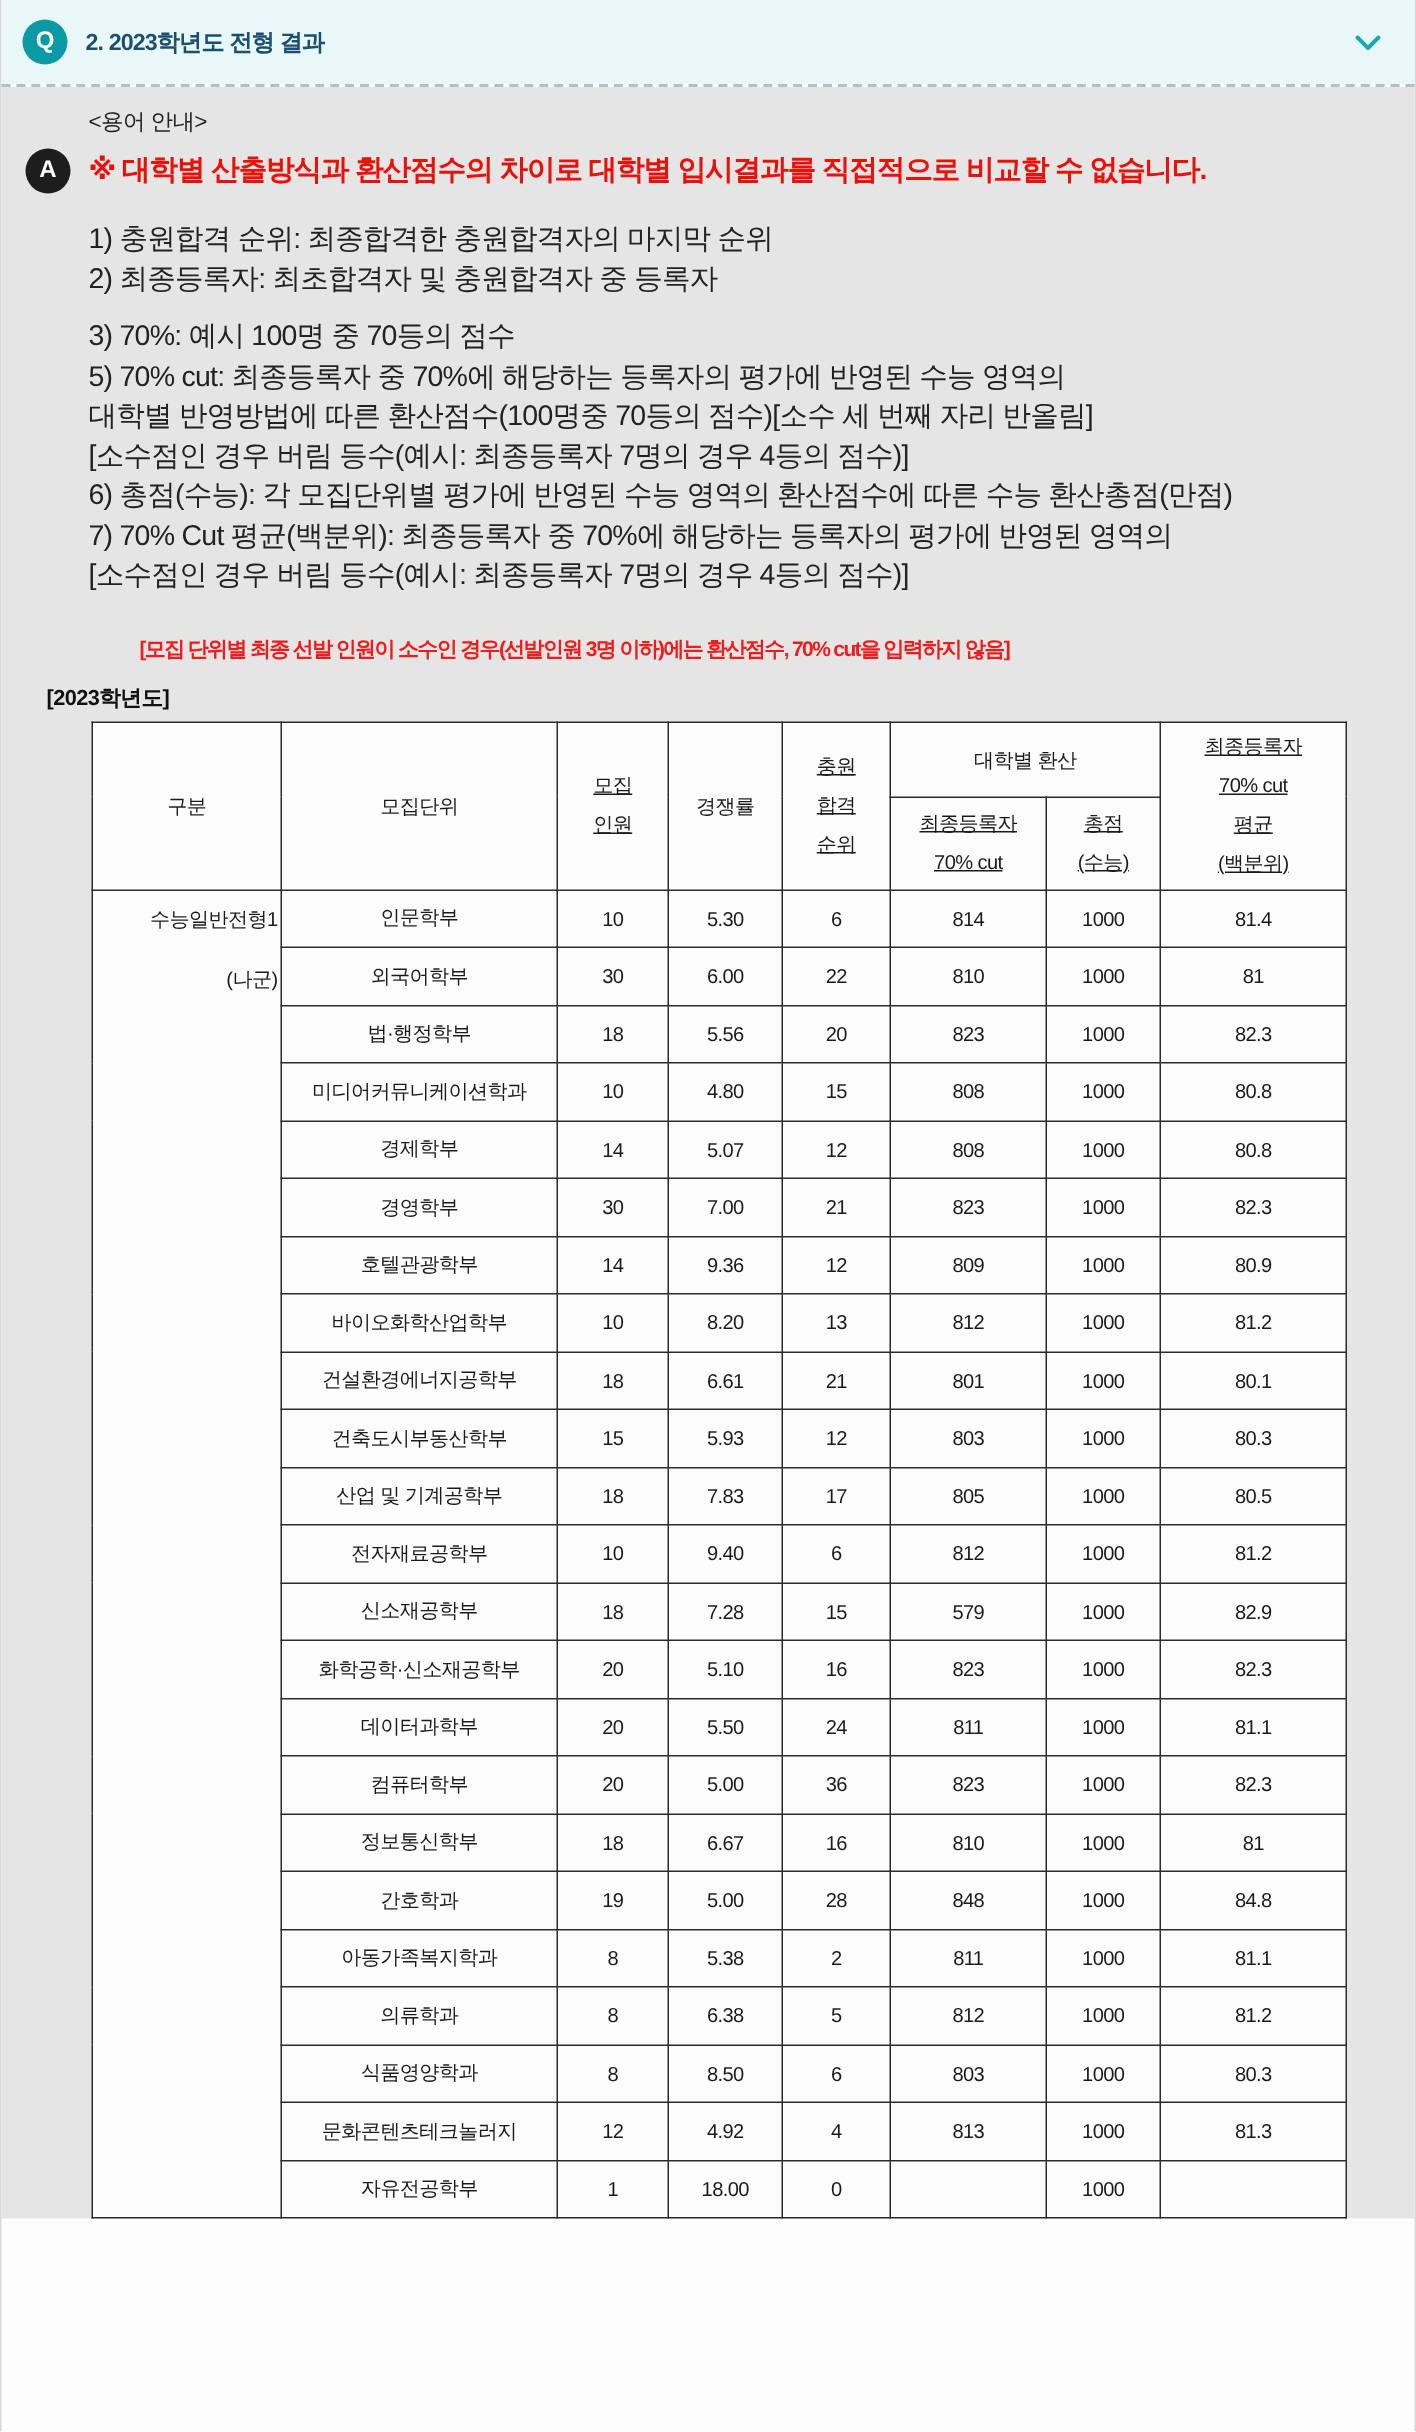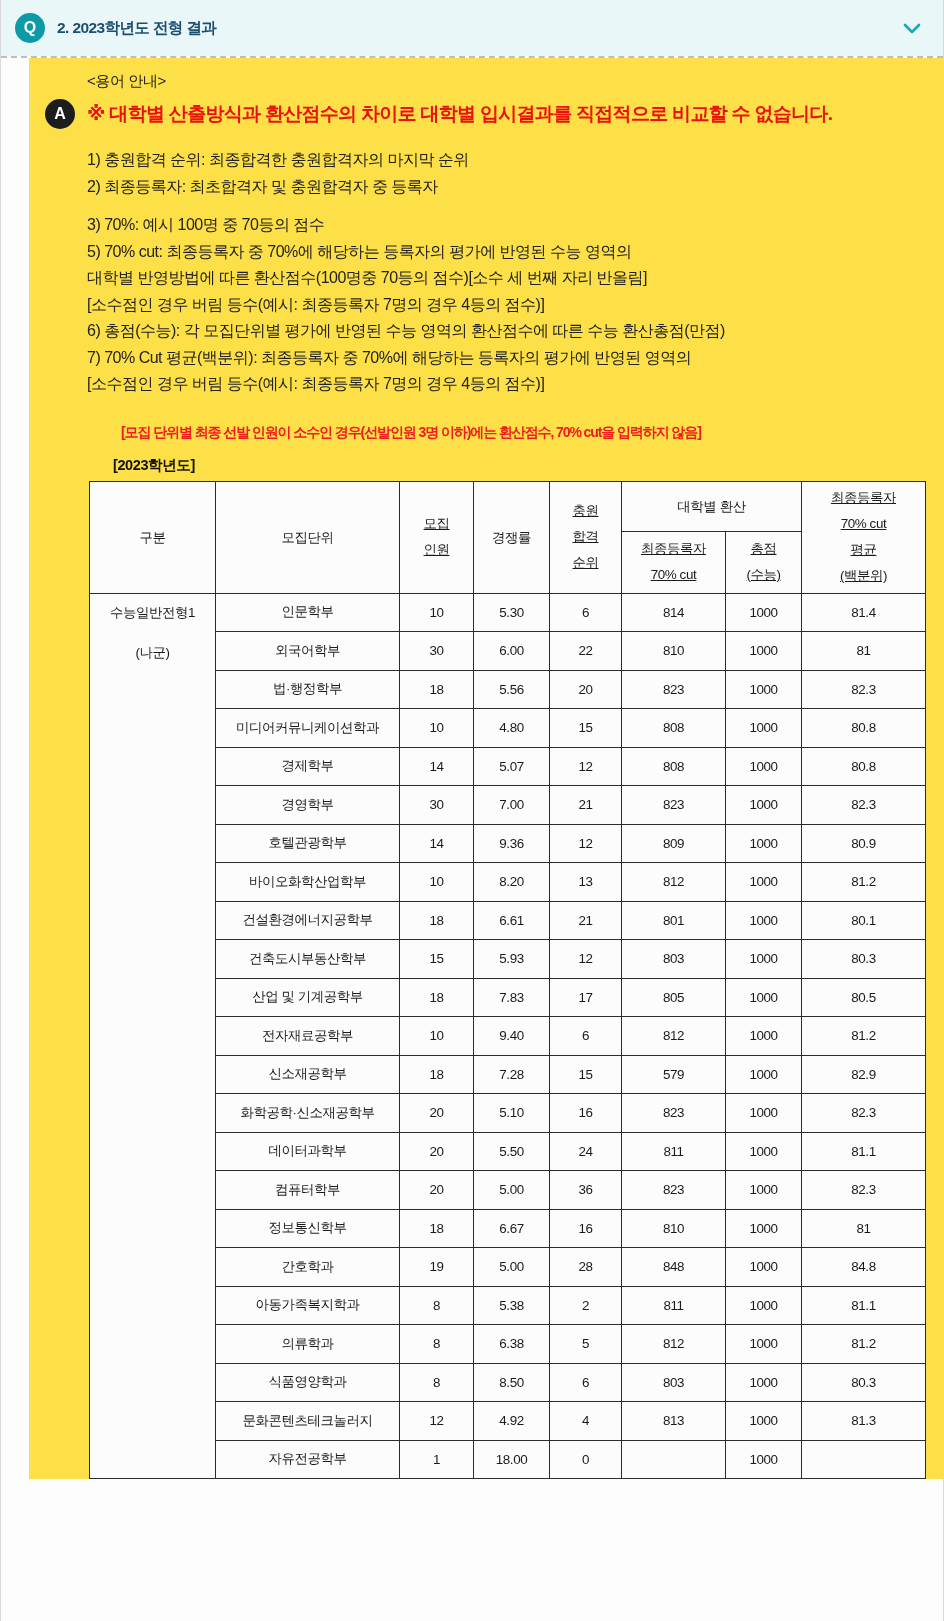--- a/index.html
+++ b/index.html
@@ -72,23 +72,22 @@
   }
   .chevron svg { display: block; }
 
   .divider-dashed {
     height: 0;
     border-top: 2px dashed #b9bfc0;
   }
 
   
   .answer-body {
-    background: #fde047;
+    background: #e5e5e5;
     padding: 14px 0 0 0;
-    margin-left: 28px;
   }
 
   .term-heading {
     font-size: 15px;
     color: #222;
     letter-spacing: -0.4px;
     padding-left: 58px;
     margin-bottom: 8px;
   }
 
@@ -103,41 +102,41 @@
     font-size: 19px;
     font-weight: bold;
     color: #e8120b;
     letter-spacing: -0.7px;
     line-height: 30px;
   }
 
   .notes {
     padding-left: 58px;
     padding-right: 30px;
-    font-size: 16px;
+    font-size: 19px;
     line-height: 26.5px;
     color: #222;
     letter-spacing: -0.5px;
   }
   .notes .gap { height: 12px; }
   .notes p { margin: 0; white-space: nowrap; }
 
   .red-note {
     padding-left: 92px;
     margin-top: 26px;
     margin-bottom: 14px;
     font-size: 14px;
     font-weight: bold;
     color: #ee1c1c;
     letter-spacing: -1.1px;
     white-space: nowrap;
   }
 
   .table-title {
-    padding-left: 84px;
+    padding-left: 30px;
     font-size: 14.5px;
     font-weight: bold;
     color: #111;
     letter-spacing: -0.4px;
     margin-bottom: 6px;
   }
 
   
   .table-wrap {
     padding: 0 48px 0 60px;
@@ -268,21 +267,21 @@
               <span class="hd-stack">70% cut</span>
             </th>
             <th>
               <span class="hd-stack">총점</span>
               <span class="hd-stack">(수능)</span>
             </th>
           </tr>
         </thead>
         <tbody id="table-body">
             <tr>
-              <td class="cell-gubun" rowspan="23" style="vertical-align: top; padding-top: 6px;">
+              <td class="cell-gubun" rowspan="23" style="vertical-align: top; padding-top: 6px; text-align: right;">
                 <div>수능일반전형1</div>
                 <div style="margin-top: 14px;">(나군)</div>
               </td>
               <td class="cell-unit">인문학부</td>
               <td class="cell-cap">10</td>
               <td class="cell-rate">5.30</td>
               <td class="cell-rank">6</td>
               <td class="cell-cut">814</td>
               <td class="cell-total">1000</td>
               <td class="cell-avg">81.4</td>

